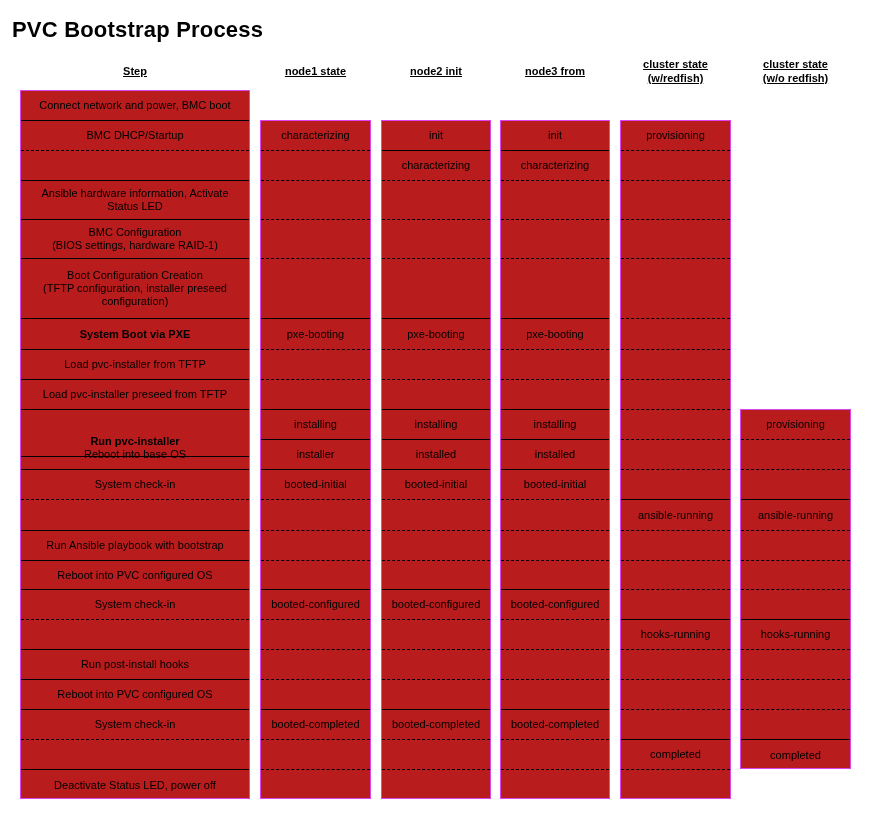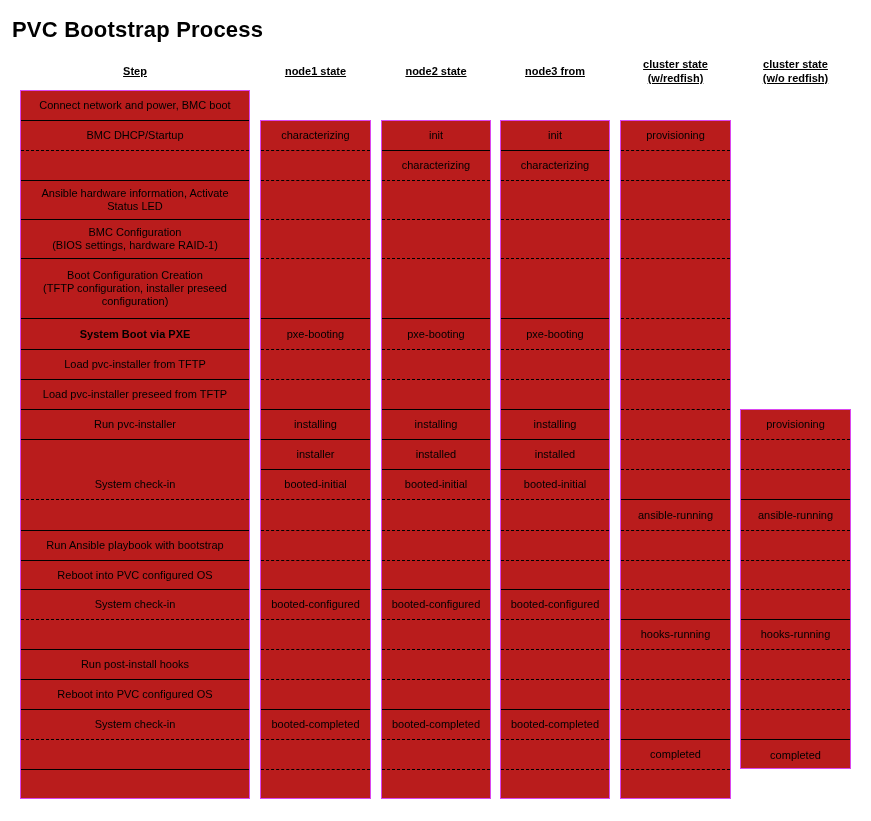--- a/index.html
+++ b/index.html
@@ -66,31 +66,33 @@
         <div class="cell" style="top: 90px; height: 39px; border-bottom: 1px solid rgb(0, 0, 0);"><span style="color: rgb(0, 0, 0);">Ansible hardware information, Activate
 Status LED</span></div>
         <div class="cell" style="top: 129px; height: 39px; border-bottom: 1px solid rgb(0, 0, 0);"><span style="color: rgb(0, 0, 0);">BMC Configuration
 (BIOS settings, hardware RAID-1)</span></div>
         <div class="cell" style="top: 168px; height: 60px; border-bottom: 1px solid rgb(0, 0, 0);"><span style="color: rgb(0, 0, 0);">Boot Configuration Creation
 (TFTP configuration, installer preseed
 configuration)</span></div>
         <div class="cell" style="top: 228px; height: 31px; border-bottom: 1px solid rgb(0, 0, 0);"><span style="color: rgb(0, 0, 0); font-weight: bold;">System Boot via PXE</span></div>
         <div class="cell" style="top: 259px; height: 30px; border-bottom: 1px solid rgb(0, 0, 0);"><span style="color: rgb(0, 0, 0);">Load pvc-installer from TFTP</span></div>
         <div class="cell" style="top: 289px; height: 30px; border-bottom: 1px solid rgb(0, 0, 0);"><span style="color: rgb(0, 0, 0);">Load pvc-installer preseed from TFTP</span></div>
-        <div class="cell" style="top: 319px; height: 30px; border-bottom: 1px solid rgb(0, 0, 0);"><span style="color: rgb(0, 0, 0);">Run pvc-installer</span></div>
+        <div class="cell" style="top: 336px; height: 30px; border-bottom: 1px solid rgb(0, 0, 0); font-weight: bold;"><span style="color: rgb(0, 0, 0);">Run pvc-installer</span></div>
+        <div class="cell" style="top: 349px; height: 30px; border-bottom: 1px solid rgb(0, 0, 0);"><span style="color: rgb(0, 0, 0);">Reboot into base OS</span></div>
         <div class="cell" style="top: 379px; height: 30px; border-bottom: 1px dashed rgb(0, 0, 0);"><span style="color: rgb(0, 0, 0);">System check-in</span></div>
         <div class="cell" style="top: 409px; height: 31px; border-bottom: 1px solid rgb(0, 0, 0);"><span style="color: rgb(0, 0, 0);"></span></div>
         <div class="cell" style="top: 440px; height: 30px; border-bottom: 1px solid rgb(0, 0, 0);"><span style="color: rgb(0, 0, 0);">Run Ansible playbook with bootstrap</span></div>
         <div class="cell" style="top: 470px; height: 29px; border-bottom: 1px solid rgb(0, 0, 0);"><span style="color: rgb(0, 0, 0);">Reboot into PVC configured OS</span></div>
         <div class="cell" style="top: 499px; height: 30px; border-bottom: 1px dashed rgb(0, 0, 0);"><span style="color: rgb(0, 0, 0);">System check-in</span></div>
         <div class="cell" style="top: 529px; height: 30px; border-bottom: 1px solid rgb(0, 0, 0);"><span style="color: rgb(0, 0, 0);"></span></div>
         <div class="cell" style="top: 559px; height: 30px; border-bottom: 1px solid rgb(0, 0, 0);"><span style="color: rgb(0, 0, 0);">Run post-install hooks</span></div>
         <div class="cell" style="top: 589px; height: 30px; border-bottom: 1px solid rgb(0, 0, 0);"><span style="color: rgb(0, 0, 0);">Reboot into PVC configured OS</span></div>
         <div class="cell" style="top: 619px; height: 30px; border-bottom: 1px dashed rgb(0, 0, 0);"><span style="color: rgb(0, 0, 0);">System check-in</span></div>
         <div class="cell" style="top: 649px; height: 30px; border-bottom: 1px solid rgb(0, 0, 0);"><span style="color: rgb(0, 0, 0);"></span></div>
+        <div class="cell" style="top: 679px; height: 30px;"><span style="color: rgb(0, 0, 0);">Deactivate Status LED, power off</span></div>
       </div>
       <div class="col-header" style="left: 260px; width: 111px; top: 64px;">node1 state</div>
       <div class="col-box" style="left: 260px; width: 111px; top: 120px; height: 679px;">
         <div class="cell" style="top: 0px; height: 30px; border-bottom: 1px dashed rgb(0, 0, 0);"><span style="color: rgb(0, 0, 0);">characterizing</span></div>
         <div class="cell" style="top: 30px; height: 30px; border-bottom: 1px dashed rgb(0, 0, 0);"><span style="color: rgb(0, 0, 0);"></span></div>
         <div class="cell" style="top: 60px; height: 39px; border-bottom: 1px dashed rgb(0, 0, 0);"><span style="color: rgb(0, 0, 0);"></span></div>
         <div class="cell" style="top: 99px; height: 39px; border-bottom: 1px dashed rgb(0, 0, 0);"><span style="color: rgb(0, 0, 0);"></span></div>
         <div class="cell" style="top: 138px; height: 60px; border-bottom: 1px solid rgb(0, 0, 0);"><span style="color: rgb(0, 0, 0);"></span></div>
         <div class="cell" style="top: 198px; height: 31px; border-bottom: 1px dashed rgb(0, 0, 0);"><span style="color: rgb(0, 0, 0);">pxe-booting</span></div>
         <div class="cell" style="top: 229px; height: 30px; border-bottom: 1px dashed rgb(0, 0, 0);"><span style="color: rgb(0, 0, 0);"></span></div>
@@ -102,21 +104,21 @@
         <div class="cell" style="top: 410px; height: 30px; border-bottom: 1px dashed rgb(0, 0, 0);"><span style="color: rgb(0, 0, 0);"></span></div>
         <div class="cell" style="top: 440px; height: 29px; border-bottom: 1px solid rgb(0, 0, 0);"><span style="color: rgb(0, 0, 0);"></span></div>
         <div class="cell" style="top: 469px; height: 30px; border-bottom: 1px dashed rgb(0, 0, 0);"><span style="color: rgb(0, 0, 0);">booted-configured</span></div>
         <div class="cell" style="top: 499px; height: 30px; border-bottom: 1px dashed rgb(0, 0, 0);"><span style="color: rgb(0, 0, 0);"></span></div>
         <div class="cell" style="top: 529px; height: 30px; border-bottom: 1px dashed rgb(0, 0, 0);"><span style="color: rgb(0, 0, 0);"></span></div>
         <div class="cell" style="top: 559px; height: 30px; border-bottom: 1px solid rgb(0, 0, 0);"><span style="color: rgb(0, 0, 0);"></span></div>
         <div class="cell" style="top: 589px; height: 30px; border-bottom: 1px dashed rgb(0, 0, 0);"><span style="color: rgb(0, 0, 0);">booted-completed</span></div>
         <div class="cell" style="top: 619px; height: 30px; border-bottom: 1px dashed rgb(0, 0, 0);"><span style="color: rgb(0, 0, 0);"></span></div>
         <div class="cell" style="top: 649px; height: 30px;"><span style="color: rgb(0, 0, 0);"></span></div>
       </div>
-      <div class="col-header" style="left: 381px; width: 110px; top: 64px;">node2 state</div>
+      <div class="col-header" style="left: 381px; width: 110px; top: 64px;">node2 init</div>
       <div class="col-box" style="left: 381px; width: 110px; top: 120px; height: 679px;">
         <div class="cell" style="top: 0px; height: 30px; border-bottom: 1px solid rgb(0, 0, 0);"><span style="color: rgb(0, 0, 0);">init</span></div>
         <div class="cell" style="top: 30px; height: 30px; border-bottom: 1px dashed rgb(0, 0, 0);"><span style="color: rgb(0, 0, 0);">characterizing</span></div>
         <div class="cell" style="top: 60px; height: 39px; border-bottom: 1px dashed rgb(0, 0, 0);"><span style="color: rgb(0, 0, 0);"></span></div>
         <div class="cell" style="top: 99px; height: 39px; border-bottom: 1px dashed rgb(0, 0, 0);"><span style="color: rgb(0, 0, 0);"></span></div>
         <div class="cell" style="top: 138px; height: 60px; border-bottom: 1px solid rgb(0, 0, 0);"><span style="color: rgb(0, 0, 0);"></span></div>
         <div class="cell" style="top: 198px; height: 31px; border-bottom: 1px dashed rgb(0, 0, 0);"><span style="color: rgb(0, 0, 0);">pxe-booting</span></div>
         <div class="cell" style="top: 229px; height: 30px; border-bottom: 1px dashed rgb(0, 0, 0);"><span style="color: rgb(0, 0, 0);"></span></div>
         <div class="cell" style="top: 259px; height: 30px; border-bottom: 1px solid rgb(0, 0, 0);"><span style="color: rgb(0, 0, 0);"></span></div>
         <div class="cell" style="top: 289px; height: 30px; border-bottom: 1px solid rgb(0, 0, 0);"><span style="color: rgb(0, 0, 0);">installing</span></div>

